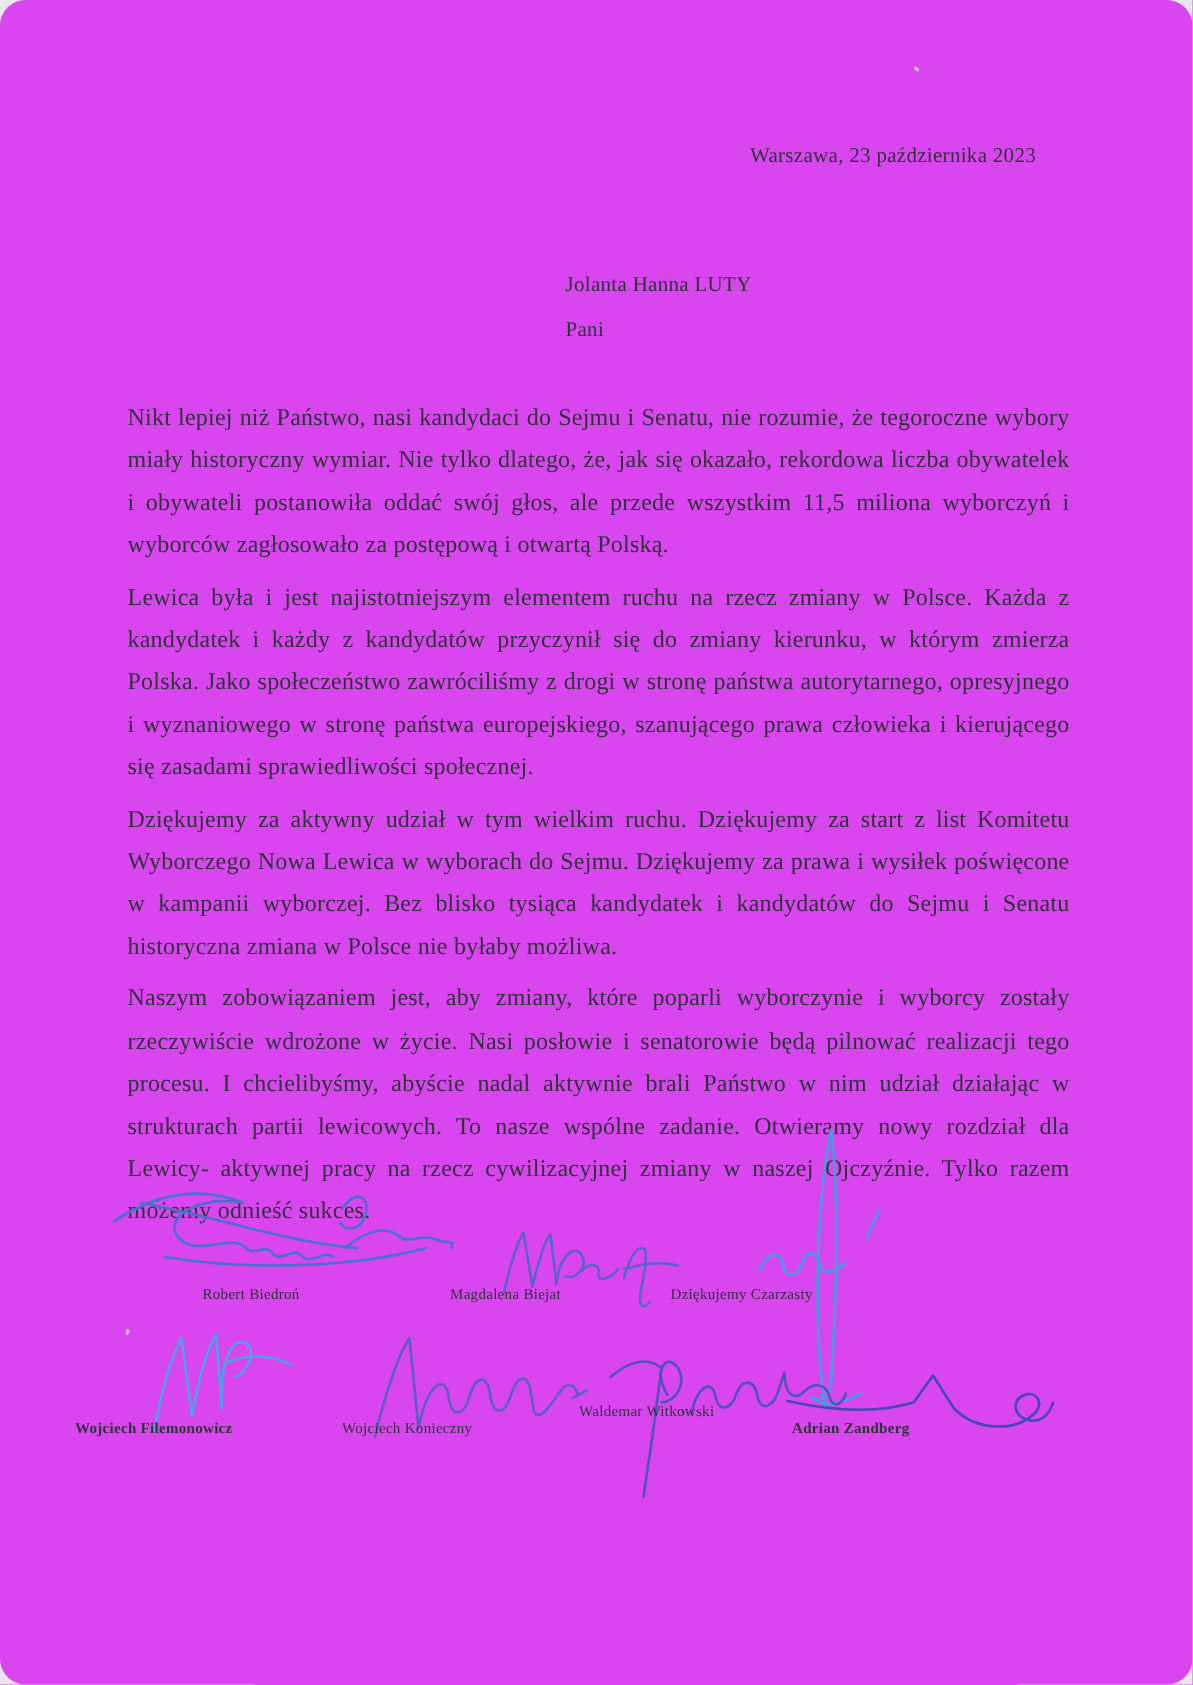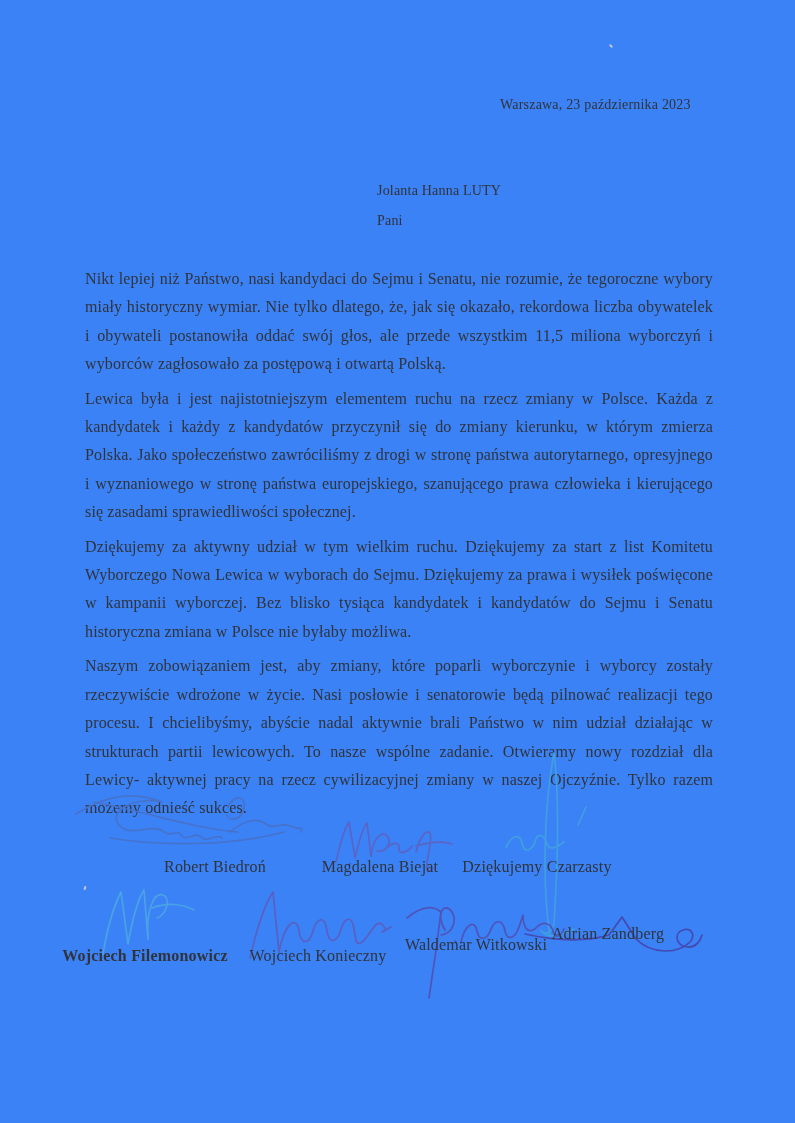--- a/index.html
+++ b/index.html
@@ -4,23 +4,24 @@
 <style>
   html, body { margin: 0; padding: 0; }
   body {
     width: 795px; height: 1123px;
     background: #e8e8ea;
     font-family: "Liberation Serif", serif;
   }
   .page {
     position: relative;
     width: 795px; height: 1123px;
-    background: #3b82f6;
+    background: #d946ef;
     overflow: hidden;
     color: #30333a;
+    border-radius: 17px;
   }
   .date {
     position: absolute;
     left: 500px; top: 97px;
     font-size: 14px;
     letter-spacing: 0.2px;
     white-space: nowrap;
   }
   .addressee {
     position: absolute;
@@ -44,22 +45,22 @@
     pointer-events: none;
   }
   .sig-svg path {
     fill: none;
     stroke-width: 1.7;
     stroke-linecap: round;
     stroke-linejoin: round;
   }
   .sig-name {
     position: absolute;
-    font-size: 16px;
-    text-align: center;
+    font-size: 10px;
+    text-align: left;
     white-space: nowrap;
     letter-spacing: 0.2px;
   }
   .speck {
     position: absolute;
     background: #c7c8cc;
     border-radius: 1px;
   }
 </style>
 </head>
@@ -138,18 +139,18 @@
     </g>
   </svg>
 
   <div class="sig-name" style="left:135px; top:858px; width:160px;">Robert Biedroń</div>
   <div class="sig-name" style="left:300px; top:858px; width:160px;">Magdalena Biejat</div>
   <div class="sig-name" style="left:447px; top:858px; width:180px;">Dziękujemy Czarzasty</div>
 
   <div class="sig-name" style="left:50px; top:947px; width:190px;font-weight:bold;">Wojciech Filemonowicz</div>
   <div class="sig-name" style="left:228px; top:947px; width:180px;">Wojciech Konieczny</div>
   <div class="sig-name" style="left:386px; top:896px; width:180px;margin-top:40px;">Waldemar Witkowski</div>
-  <div class="sig-name" style="left:528px; top:925px; width:160px;">Adrian Zandberg</div>
+  <div class="sig-name" style="left:528px; top:947px; width:160px;font-weight:bold;">Adrian Zandberg</div>
 
   <div class="speck" style="left:609px; top:45px; width:4px; height:2px; transform:rotate(40deg);"></div>
   <div class="speck" style="left:84px; top:886px; width:2px; height:4px; transform:rotate(15deg);"></div>
 
 </div>
 
 </body></html>

